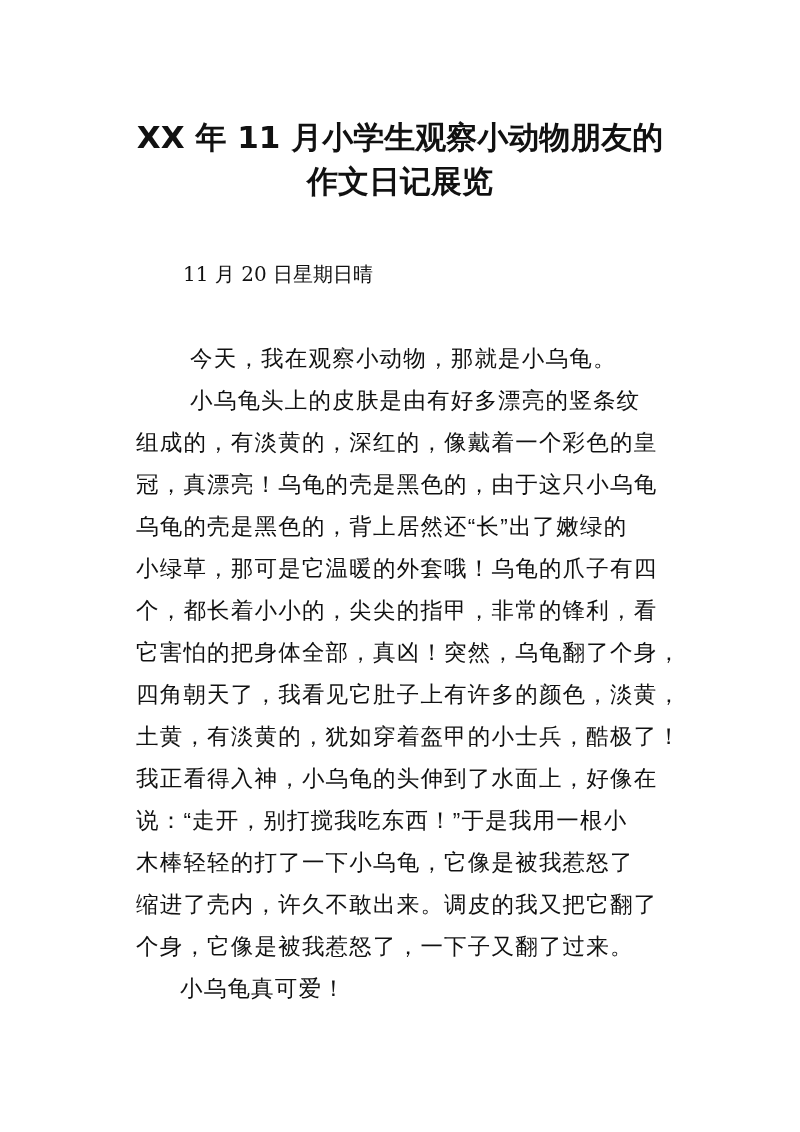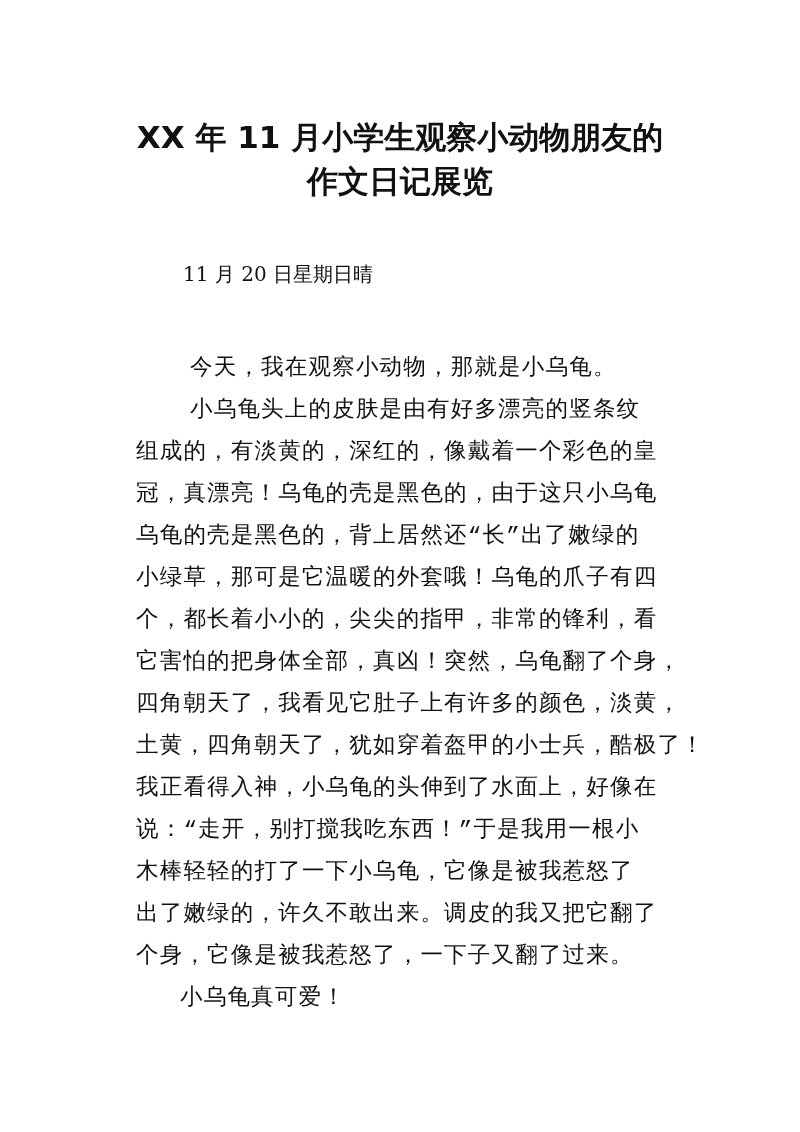--- a/index.html
+++ b/index.html
@@ -39,47 +39,46 @@
       left: 183px;
       top: 242px;
       font-family: "DejaVu Serif", "Liberation Serif", serif;
       font-size: 20px;
       line-height: 30px;
       color: #111;
     }
     .line {
       position: absolute;
       left: 136px;
-      font-family: Liberation Mono, monospace;
+      font-family: Liberation Sans, sans-serif;
       font-size: 22.5px;
       line-height: 30px;
       color: #111;
       white-space: nowrap;
       letter-spacing: 1.2px;
-      margin-top: 9px;
     }
   </style>
 </head>
 <body>
 
 <div class="page">
   <div class="title l1">XX 年 11 月小学生观察小动物朋友的</div>
   <div class="title l2">作文日记展览</div>
 
   <div class="date">11 月 20 日星期日晴</div>
 
   <div class="line" style="top:327px; left:190px;">今天，我在观察小动物，那就是小乌龟。</div>
   <div class="line" style="top:369px; left:190px;">小乌龟头上的皮肤是由有好多漂亮的竖条纹</div>
   <div class="line" style="top:411px;">组成的，有淡黄的，深红的，像戴着一个彩色的皇</div>
   <div class="line" style="top:453px;">冠，真漂亮！乌龟的壳是黑色的，由于这只小乌龟</div>
   <div class="line" style="top:495px;">乌龟的壳是黑色的，背上居然还“长”出了嫩绿的</div>
   <div class="line" style="top:537px;">小绿草，那可是它温暖的外套哦！乌龟的爪子有四</div>
   <div class="line" style="top:579px;">个，都长着小小的，尖尖的指甲，非常的锋利，看</div>
   <div class="line" style="top:621px;">它害怕的把身体全部，真凶！突然，乌龟翻了个身，</div>
   <div class="line" style="top:663px;">四角朝天了，我看见它肚子上有许多的颜色，淡黄，</div>
-  <div class="line" style="top:705px;">土黄，四角朝天了，犹如穿着盔甲的小士兵，酷极了！</div>
+  <div class="line" style="top:705px;">土黄，有淡黄的，犹如穿着盔甲的小士兵，酷极了！</div>
   <div class="line" style="top:747px;">我正看得入神，小乌龟的头伸到了水面上，好像在</div>
   <div class="line" style="top:789px;">说：“走开，别打搅我吃东西！”于是我用一根小</div>
   <div class="line" style="top:831px;">木棒轻轻的打了一下小乌龟，它像是被我惹怒了</div>
-  <div class="line" style="top:873px;">出了嫩绿的，许久不敢出来。调皮的我又把它翻了</div>
+  <div class="line" style="top:873px;">缩进了壳内，许久不敢出来。调皮的我又把它翻了</div>
   <div class="line" style="top:915px;">个身，它像是被我惹怒了，一下子又翻了过来。</div>
   <div class="line" style="top:957px; left:180px;">小乌龟真可爱！</div>
 </div>
 
 </body></html>

